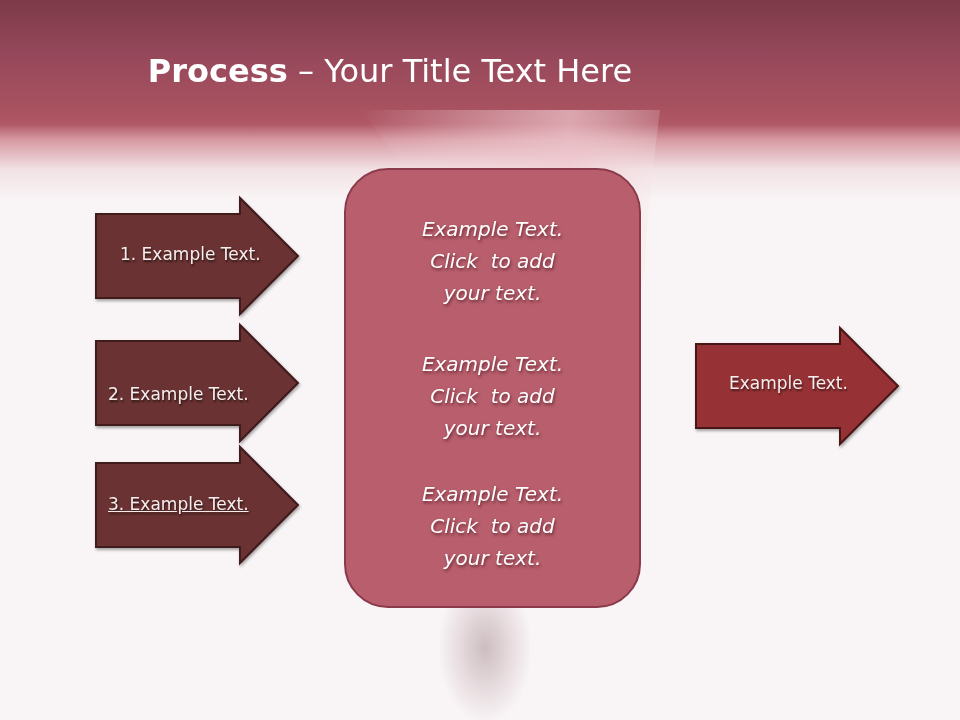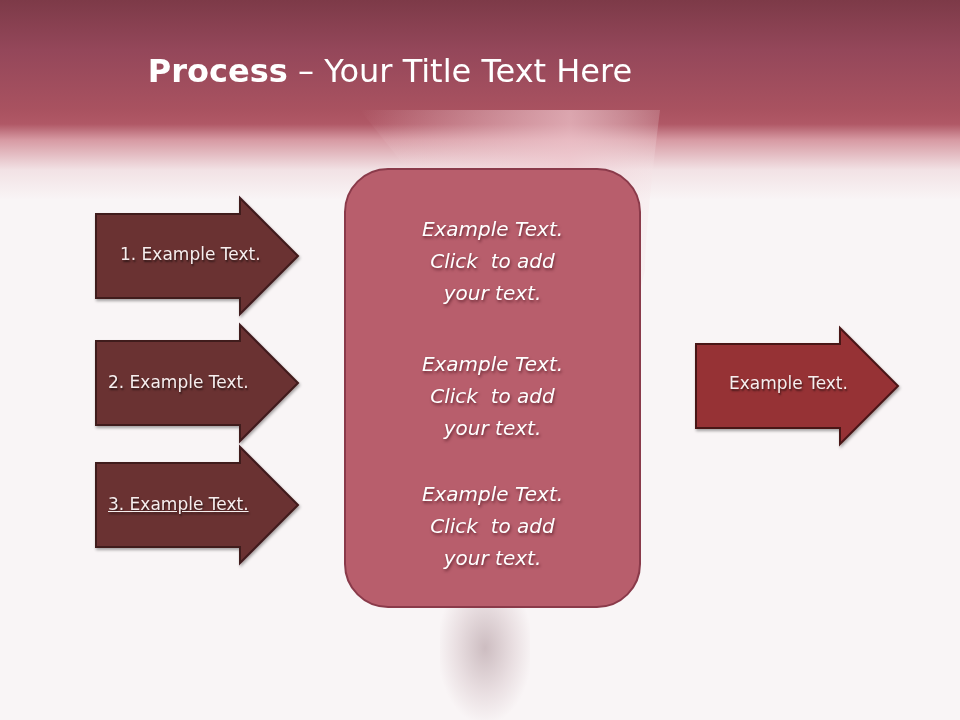--- a/index.html
+++ b/index.html
@@ -76,21 +76,21 @@
   </g>
   <g>
     <polygon points="96,463 240,463 240,447 298,505 240,563 240,547 96,547" fill="#6a3133" stroke="#3f1a1c" stroke-width="2" filter="url(#sh)"></polygon>
   </g>
   <g>
     <polygon points="696,344 840,344 840,328 898,386 840,444 840,428 696,428" fill="#963235" stroke="#4a1517" stroke-width="2" filter="url(#sh)"></polygon>
   </g>
 </svg>
 
 <div class="arrow-label" style="left:108px; top:244px;margin-left:12px;">1. Example Text.</div>
-<div class="arrow-label" style="left:108px; top:372px;">2. Example Text.</div>
+<div class="arrow-label" style="left:108px; top:384px;">2. Example Text.</div>
 <div class="arrow-label" style="left:108px; top:494px;text-decoration:underline;">3. Example Text.</div>
 <div class="arrow-label" style="left:729px; top:373px;">Example Text.</div>
 
 <div class="center-box"></div>
 
 <div class="center-text" style="top:213px;">
   <span>Example Text.</span>
   <span>Click  to add</span>
   <span>your text.</span>
 </div>

